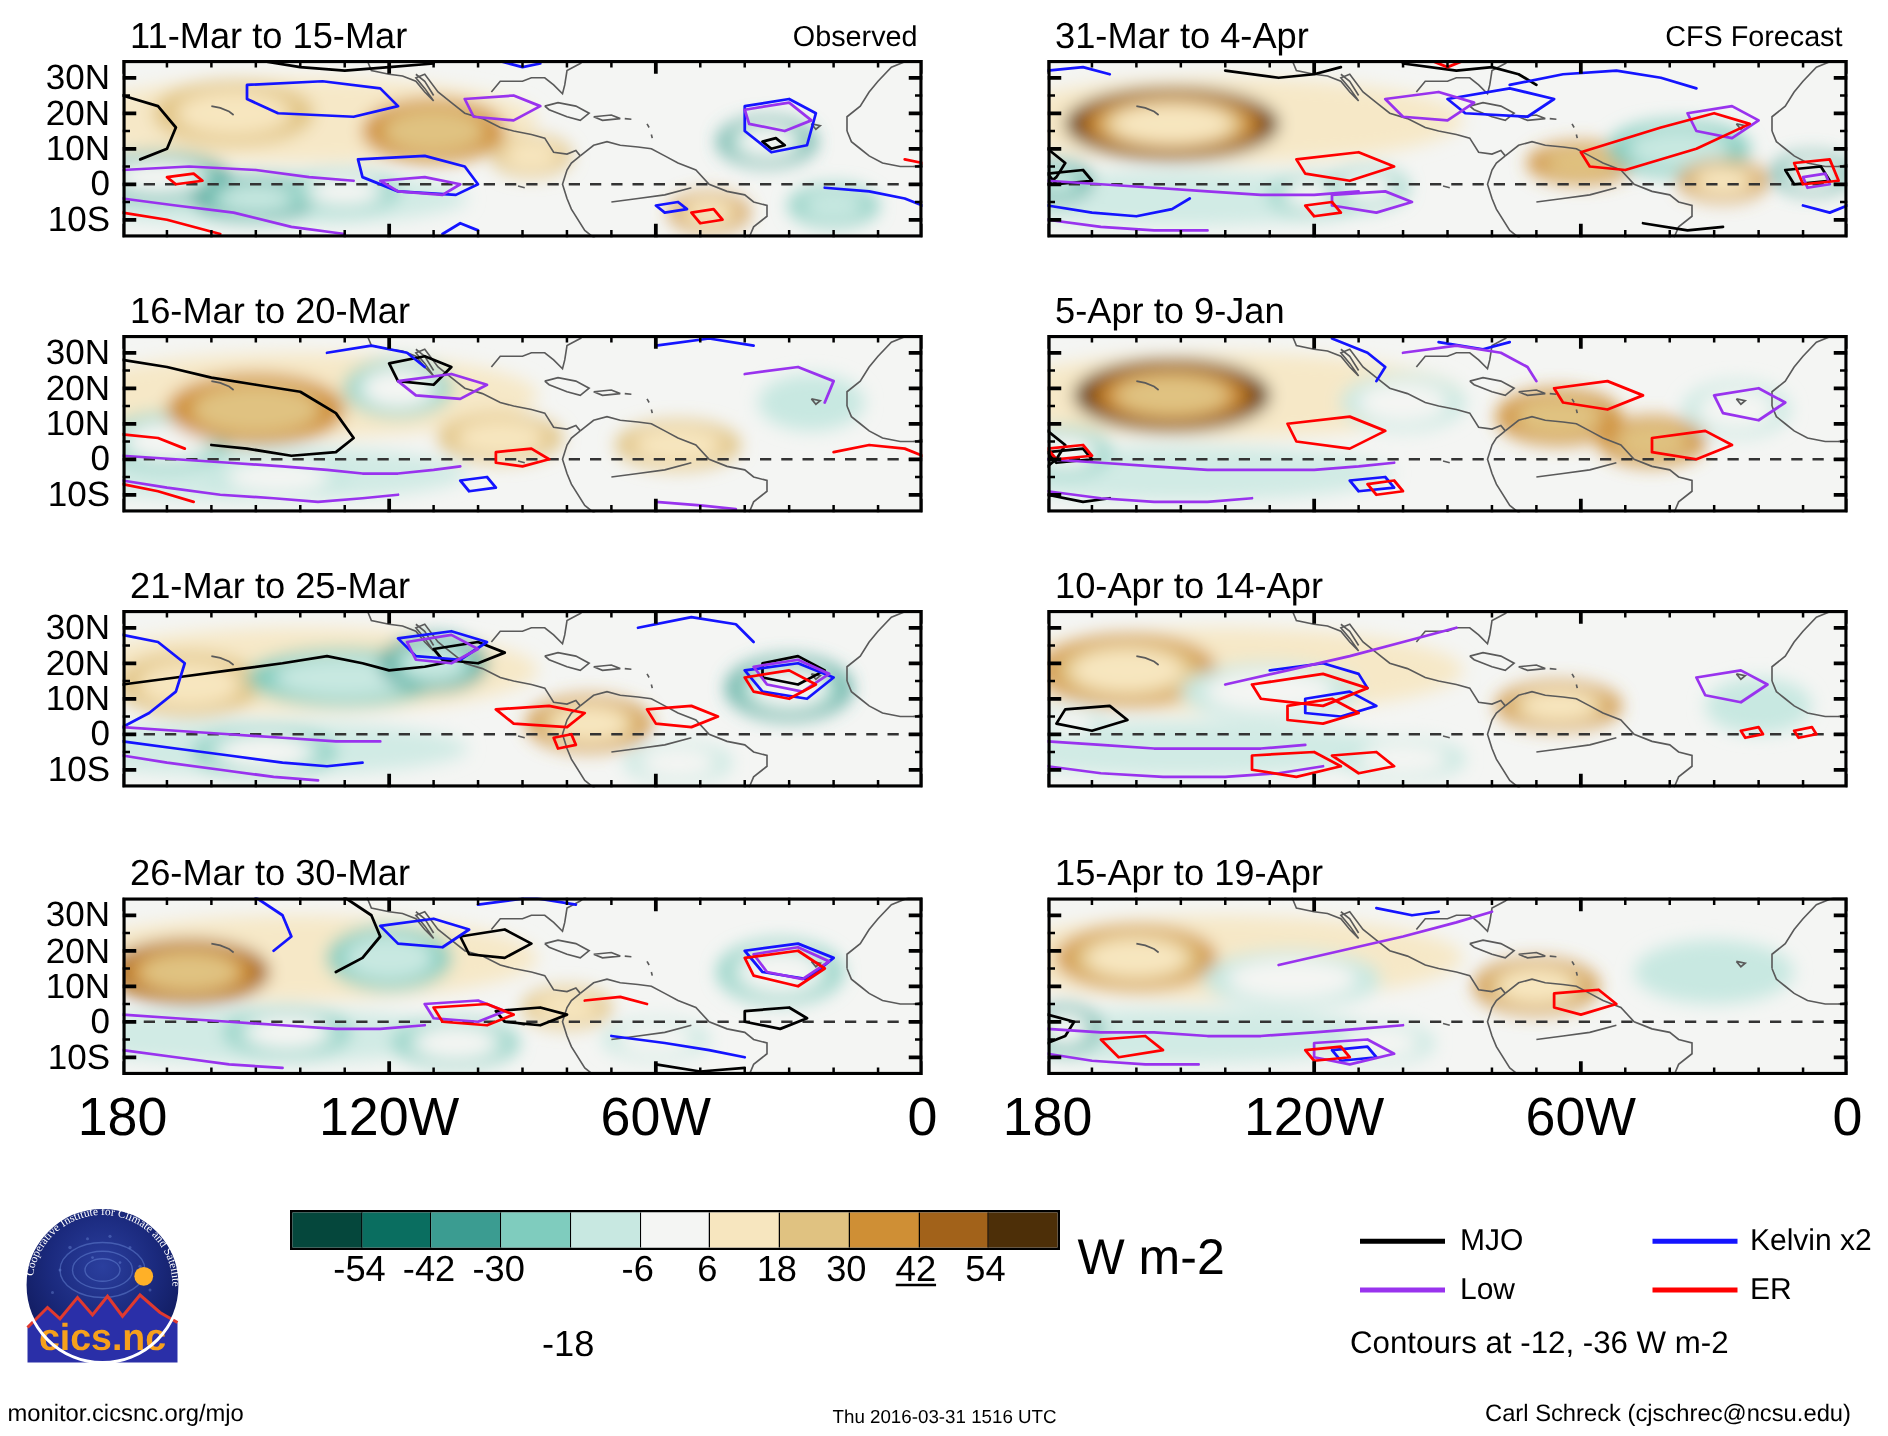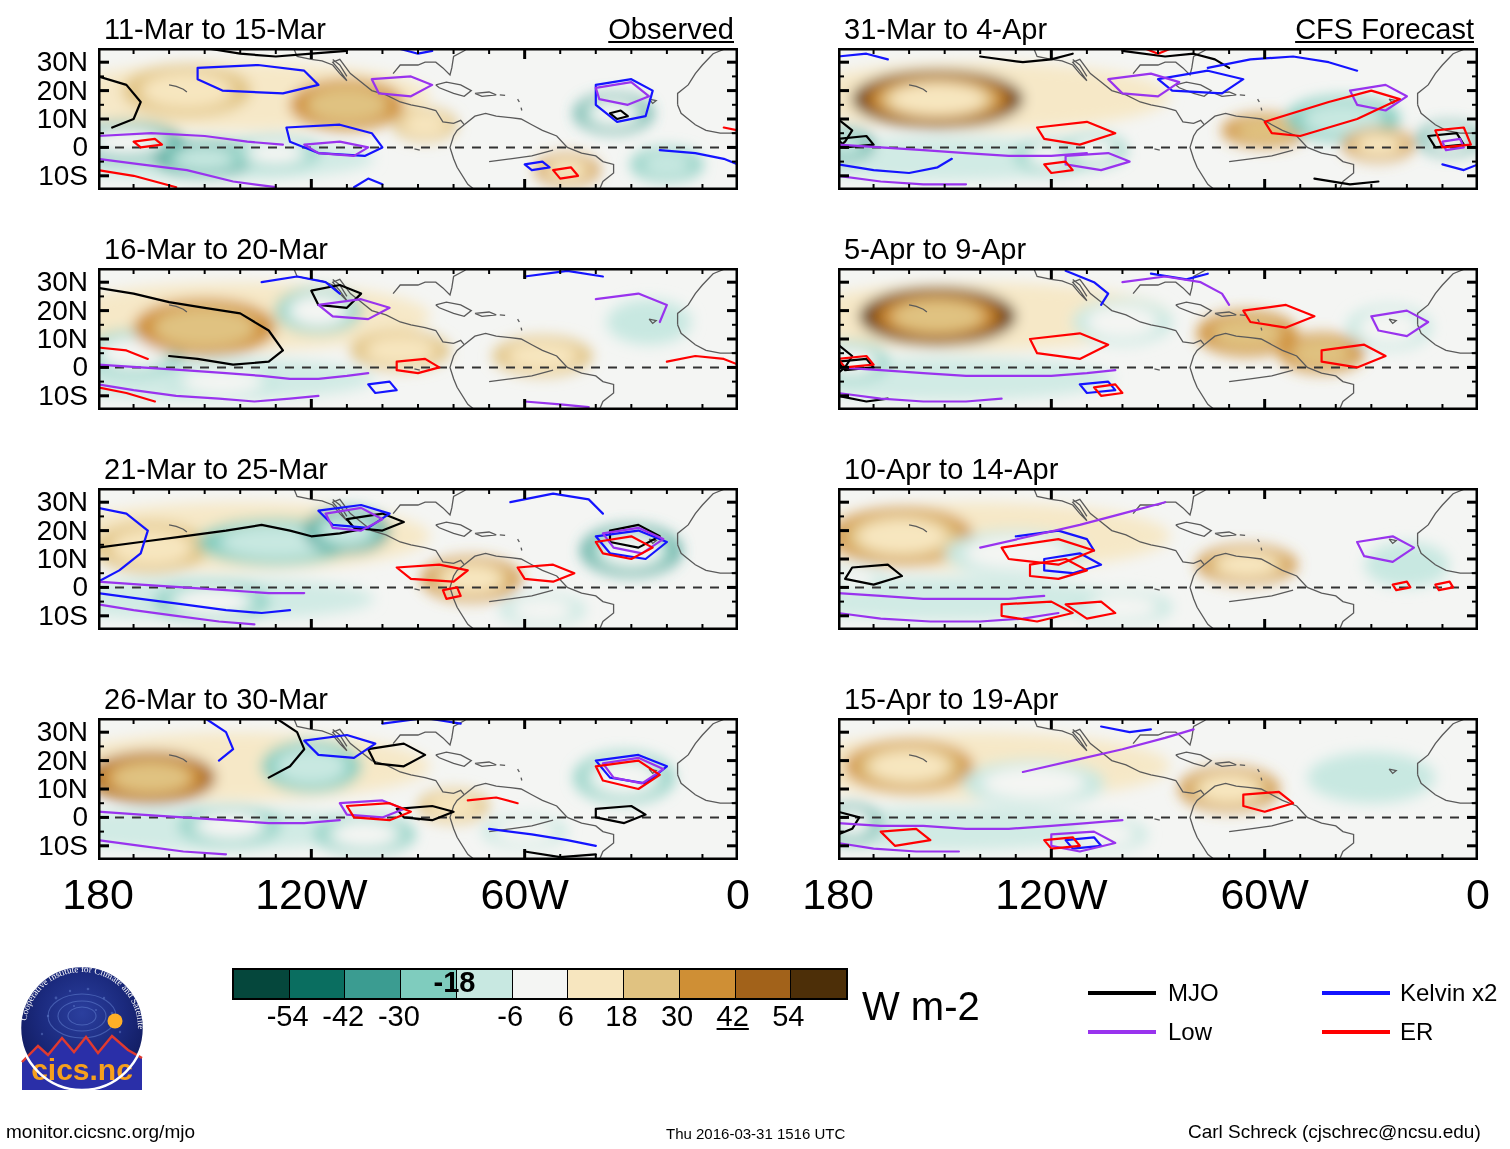--- a/index.html
+++ b/index.html
@@ -2,21 +2,21 @@
 <html><head>
 <meta charset="utf-8">
 <style>
   html,body{margin:0;padding:0;background:#ffffff;}
   body{width:1510px;height:1149px;position:relative;
        font-family:"Liberation Sans", sans-serif;color:#000;overflow:hidden;}
   .fig{position:absolute;left:0;top:0;width:1510px;height:808px;}
 
   .panel{position:absolute;}
   .panel-title{position:absolute;font-size:29px;line-height:29px;white-space:nowrap;}
-  .panel-corner{position:absolute;font-size:29px;line-height:29px;white-space:nowrap;text-decoration:underline;}
+  .panel-corner{position:absolute;font-size:23px;line-height:29px;white-space:nowrap;}
   .ylab{position:absolute;font-size:28px;line-height:28px;text-align:right;white-space:nowrap;}
   .xlab{position:absolute;font-size:43px;line-height:33px;white-space:nowrap;}
 
   .cbar{position:absolute;display:flex;border:2px solid #000;box-sizing:content-box;}
   .cbar-seg{height:100%;}
   .cbar-tick{position:absolute;font-size:29px;line-height:29px;text-align:center;white-space:nowrap;}
   .cbar-unit{position:absolute;font-size:40px;line-height:30px;white-space:nowrap;}
 
   .main-title{position:absolute;font-size:44px;line-height:44px;white-space:nowrap;}
   .legend-label{position:absolute;font-size:24px;line-height:28px;white-space:nowrap;text-align:center;}
@@ -852,21 +852,21 @@
             <line y1="56.800000000000004" y2="56.800000000000004" x1="640" x2="634" stroke-width="2"></line>
             <line y1="42.6" y2="42.6" x1="0" x2="11" stroke-width="3"></line>
             <line y1="42.6" y2="42.6" x1="640" x2="629" stroke-width="3"></line>
             <line y1="28.400000000000002" y2="28.400000000000002" x1="0" x2="6" stroke-width="2"></line>
             <line y1="28.400000000000002" y2="28.400000000000002" x1="640" x2="634" stroke-width="2"></line>
             <line y1="14.200000000000001" y2="14.200000000000001" x1="0" x2="11" stroke-width="3"></line>
             <line y1="14.200000000000001" y2="14.200000000000001" x1="640" x2="629" stroke-width="3"></line>
           </g>
         </svg>
       </div>
-      <div class="panel-title" style="left: 844px; top: 235px;">5-Apr to 9-Apr</div>
+      <div class="panel-title" style="left: 844px; top: 235px;">5-Apr to 9-Jan</div>
       <div class="panel" style="left: 838px; top: 488px; width: 640px; height: 142px;">
         <svg width="640" height="142" viewBox="0 0 640 142" style="display: block;">
           <defs>
             <clipPath id="clip-fcst-3">
               <rect x="0" y="0" width="640" height="142"></rect>
             </clipPath>
             <filter id="blur-fcst-3" x="-30%" y="-30%" width="160%" height="160%">
               <feGaussianBlur stdDeviation="7"></feGaussianBlur>
             </filter>
           </defs>
@@ -1159,21 +1159,21 @@
       <div class="cbar-seg" style="background: rgb(247, 230, 191); width: 9.09091%; border-right: 1px solid rgb(0, 0, 0);"></div>
       <div class="cbar-seg" style="background: rgb(224, 194, 129); width: 9.09091%; border-right: 1px solid rgb(0, 0, 0);"></div>
       <div class="cbar-seg" style="background: rgb(207, 143, 53); width: 9.09091%; border-right: 1px solid rgb(0, 0, 0);"></div>
       <div class="cbar-seg" style="background: rgb(162, 98, 26); width: 9.09091%; border-right: 1px solid rgb(0, 0, 0);"></div>
       <div class="cbar-seg" style="background: rgb(77, 47, 8); width: 9.09091%;"></div>
     </div>
   <div id="cbar-ticks-root">
       <div class="cbar-tick" style="left: 247.636px; width: 80px; top: 1002px;">-54</div>
       <div class="cbar-tick" style="left: 303.273px; width: 80px; top: 1002px;">-42</div>
       <div class="cbar-tick" style="left: 358.909px; width: 80px; top: 1002px;">-30</div>
-      <div class="cbar-tick" style="left: 414.545px; width: 80px; top: 968px; font-weight: bold;">-18</div>
+      <div class="cbar-tick" style="left: 414.545px; width: 80px; top: 1062px;">-18</div>
       <div class="cbar-tick" style="left: 470.182px; width: 80px; top: 1002px;">-6</div>
       <div class="cbar-tick" style="left: 525.818px; width: 80px; top: 1002px;">6</div>
       <div class="cbar-tick" style="left: 581.455px; width: 80px; top: 1002px;">18</div>
       <div class="cbar-tick" style="left: 637.091px; width: 80px; top: 1002px;">30</div>
       <div class="cbar-tick" style="left: 692.727px; width: 80px; top: 1002px; text-decoration: underline;">42</div>
       <div class="cbar-tick" style="left: 748.364px; width: 80px; top: 1002px;">54</div>
     </div>
   <div class="cbar-unit" style="left:862px;top:991px;">W m-2</div>
 
 
@@ -1182,20 +1182,21 @@
 
   <div class="legend-line" style="left:1322px;top:991px;width:68px;background:#1414ff;"></div>
   <div class="legend-label" style="left:1400px;top:979px;">Kelvin x2</div>
 
   <div class="legend-line" style="left:1088px;top:1030px;width:68px;background:#9933ee;"></div>
   <div class="legend-label" style="left:1168px;top:1018px;">Low</div>
 
   <div class="legend-line" style="left:1322px;top:1030px;width:68px;background:#ff0000;"></div>
   <div class="legend-label" style="left:1400px;top:1018px;">ER</div>
 
+  <div class="contour-note" style="left:1080px;top:1062px;">Contours at -12, -36 W m-2</div>
 
   <div class="logo" style="left:12px;top:958px;width:140px;height:140px;">
     <svg width="140" height="140" viewBox="0 0 140 140">
       <defs>
         <radialGradient id="globeGrad" cx="50%" cy="38%" r="62%">
           <stop offset="0%" stop-color="#2b3f9e"></stop>
           <stop offset="55%" stop-color="#1b2a7e"></stop>
           <stop offset="100%" stop-color="#101a5c"></stop>
         </radialGradient>
         <path id="ringPath" d="M 70,70 m -56,0 a 56,56 0 1 1 112,0" fill="none"></path>

